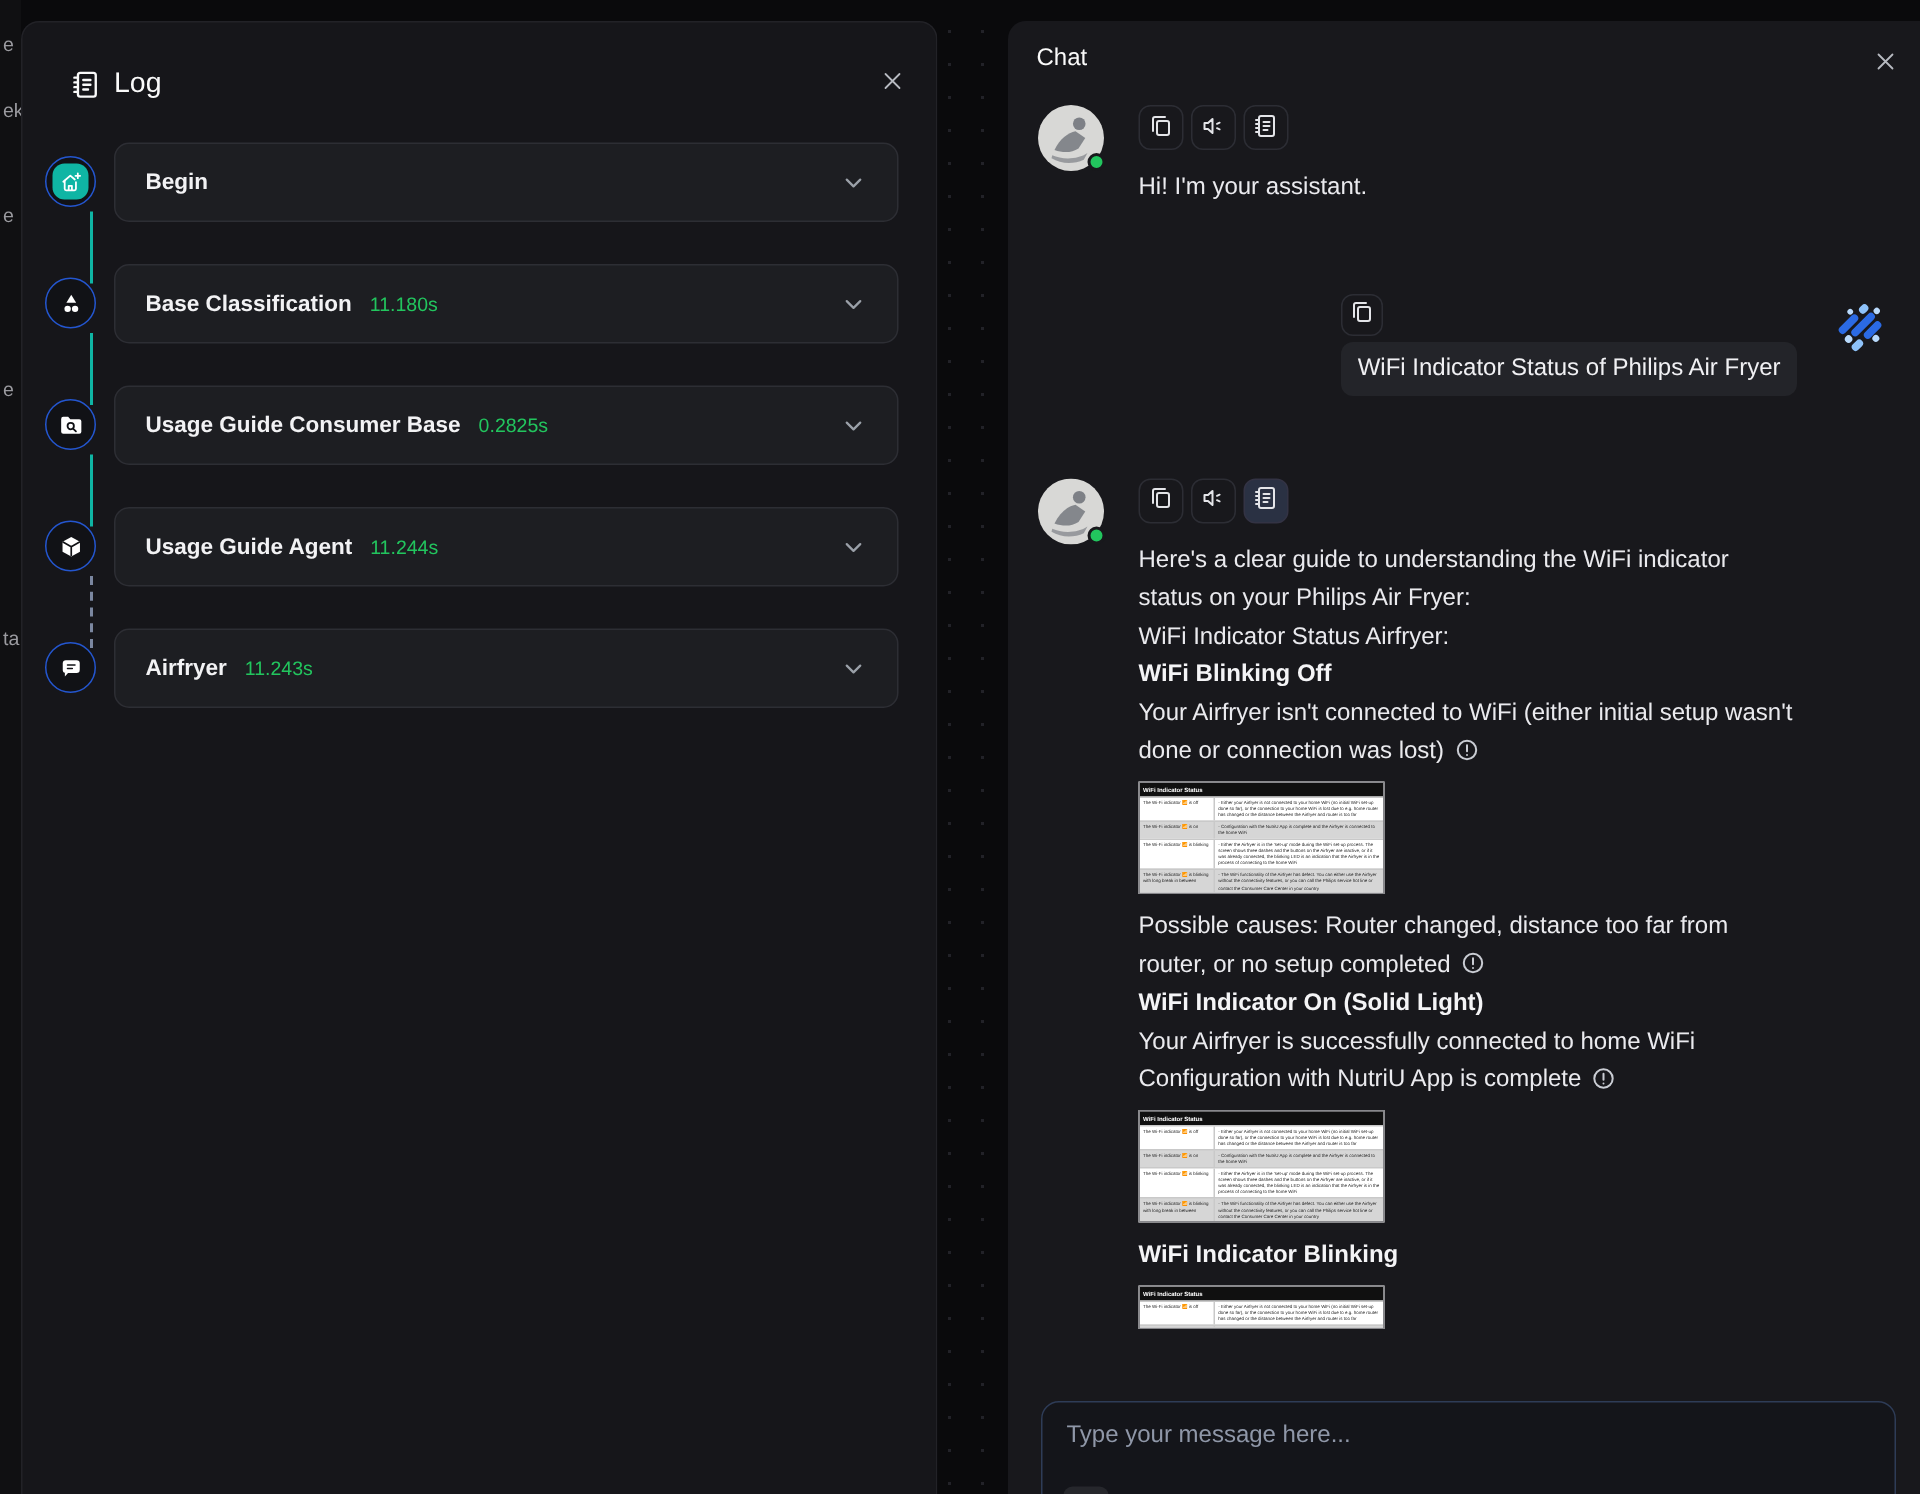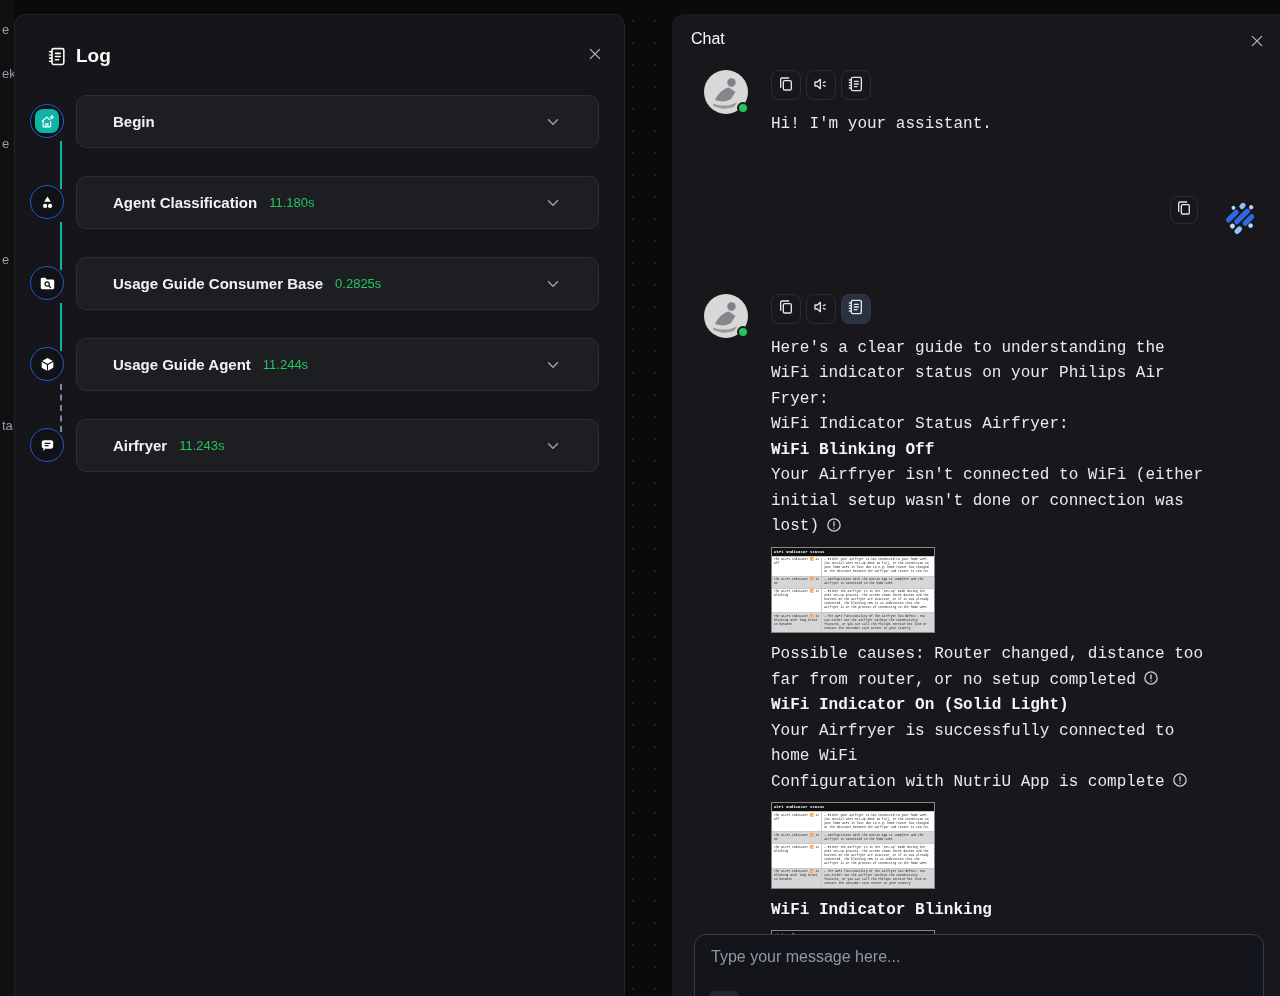--- a/index.html
+++ b/index.html
@@ -18,54 +18,54 @@
   .edge-fragments .frag { position:absolute; left:2px; color:#9b9ba0; font-size:13px; white-space:nowrap; }
 
   .panel-close { position:absolute; background:none; border:none; color:#b7bac1; cursor:pointer;
     width:22px; height:22px; display:flex; align-items:center; justify-content:center; }
   .panel-close svg { width:16px; height:16px; }
 
   
   .log-panel { position:absolute; left:14px; top:14px; width:611px; height:982px;
     background:#16161a; border-radius:12px 12px 0 0; z-index:3; border:1px solid #222227; border-bottom:none; }
   .log-header { position:relative; padding:30px 24px 0 33px; display:flex; align-items:center; gap:9px; }
-  .log-header h2 { color:#fafafa; font-size:19px; font-weight:700; }
+  .log-header h2 { color:#fafafa; font-size:19px; font-weight:400; }
   .log-title-icon { color:#fafafa; width:19px; height:19px; display:inline-flex; }
   .log-title-icon svg { width:19px; height:19px; }
   .log-panel .panel-close { right:18px; top:28px; }
 
   .timeline { margin-top:28px; padding:0 25px 0 15px; }
   .step { position:relative; display:flex; gap:12px; margin-bottom:28px; }
   .step-node { position:relative; z-index:2; width:34px; height:34px; margin-top:9px; flex:none;
     border:1.5px solid #2456cf; border-radius:50%; background:#111216;
     display:flex; align-items:center; justify-content:center; }
   .step-node .n-icon { width:17px; height:17px; display:flex; }
   .step-node .n-icon svg { width:17px; height:17px; }
   .step-node .begin-badge { width:24px; height:24px; border-radius:8px; background:#0fb5a4;
     display:flex; align-items:center; justify-content:center; }
   .step-node .begin-badge svg { width:15px; height:15px; }
   .connector { position:absolute; left:30px; top:46px; height:48px; width:0;
     border-left:2px solid #0fb5a4; z-index:1; }
   .connector.dashed { border-left:2px dashed #7b87a0; }
 
   .step-card { flex:1; height:53px; background:#1d1e22; border:1px solid #2d2e34;
-    border-radius:10px; display:flex; align-items:center; padding:0 36px; cursor:pointer; }
+    border-radius:10px; display:flex; align-items:center; padding:0 20px; cursor:pointer; }
   .step-label { color:#f2f2f4; font-size:15px; font-weight:700; }
   .step-duration { color:#22c55e; font-size:13px; margin-left:12px; }
   .step-chevron { margin-left:auto; color:#9aa0a8; width:18px; height:18px; display:flex; }
   .step-chevron svg { width:18px; height:18px; }
 
   
   .chat-panel { position:absolute; left:672px; top:14px; width:608px; height:982px;
     background:#18181c; border-radius:12px 0 0 0; z-index:2; }
   .chat-header { position:relative; height:44px; padding:16px 20px 0 19px; }
   .chat-header h2 { color:#fafafa; font-size:16px; font-weight:500; }
   .chat-panel .panel-close { right:12px; top:16px; }
 
-  .chat-body { position:relative; height:938px; overflow:hidden; padding:0 16px 0 32px;font-family:Liberation Mono, monospace; }
+  .chat-body { position:relative; height:938px; overflow:hidden; padding:0 16px 0 20px; }
 
   .msg-row { display:flex; gap:23px; }
   .msg-row.assistant-1 { margin-top:12px; }
   .msg-row.user-row { margin-top:58px; justify-content:flex-end; gap:24px; }
   .msg-row.assistant-2 { margin-top:55px; }
 
   .avatar { position:relative; width:44px; height:44px; flex:none; }
   .avatar svg { width:44px; height:44px; display:block; }
   .status-dot { position:absolute; right:-1px; bottom:0; width:12px; height:12px;
     border-radius:50%; background:#22c55e; border:2px solid #18181c; }
@@ -165,21 +165,21 @@
             <span class="n-icon">
               <svg viewBox="0 0 24 24" fill="#fff">
                 <path d="M12 3.5 16.6 11H7.4z"></path>
                 <circle cx="8.6" cy="16.8" r="3"></circle>
                 <circle cx="15.6" cy="16.8" r="3"></circle>
               </svg>
             </span>
           </div>
           <div class="connector"></div>
           <div class="step-card">
-            <span class="step-label">Agent Classification</span>
+            <span class="step-label">Base Classification</span>
             <span class="step-duration">11.180s</span>
             <span class="step-chevron">
               <svg viewBox="0 0 24 24" fill="none" stroke="currentColor" stroke-width="2" stroke-linecap="round" stroke-linejoin="round">
                 <path d="m6 9 6 6 6-6"></path>
               </svg>
             </span>
           </div>
         </div>
         <div class="step">
           <div class="step-node">
@@ -293,20 +293,21 @@
           </div>
         </div>
         <div class="msg-row user-row">
           <div class="user-block">
             <button class="tool-btn">
               <span><svg viewBox="0 0 24 24" fill="none" stroke="currentColor" stroke-width="2" stroke-linecap="round" stroke-linejoin="round">
                   <rect x="8" y="7" width="12" height="14" rx="2"></rect>
                   <path d="M16 3H6a2 2 0 0 0-2 2v12"></path>
                 </svg></span>
             </button>
+            <div class="user-bubble">WiFi Indicator Status of Philips Air Fryer</div>
           </div>
           <div class="user-logo"><svg viewBox="0 0 44 44">
               <g transform="rotate(-45 22 22)">
                 <rect x="7" y="10" width="17" height="5.4" rx="2.7" fill="#2b6ae3"></rect>
                 <rect x="12" y="17.4" width="21" height="5.4" rx="2.7" fill="#2b6ae3"></rect>
                 <rect x="17" y="24.8" width="15" height="5.4" rx="2.7" fill="#2b6ae3"></rect>
                 <rect x="27" y="10" width="7" height="5.4" rx="2.7" fill="#8ec2f9"></rect>
                 <rect x="5" y="24.8" width="9" height="5.4" rx="2.7" fill="#8ec2f9"></rect>
                 <circle cx="8.2" cy="20.1" r="2.6" fill="#b9dafc"></circle>
                 <circle cx="36" cy="20.1" r="2.2" fill="#b9dafc"></circle>

